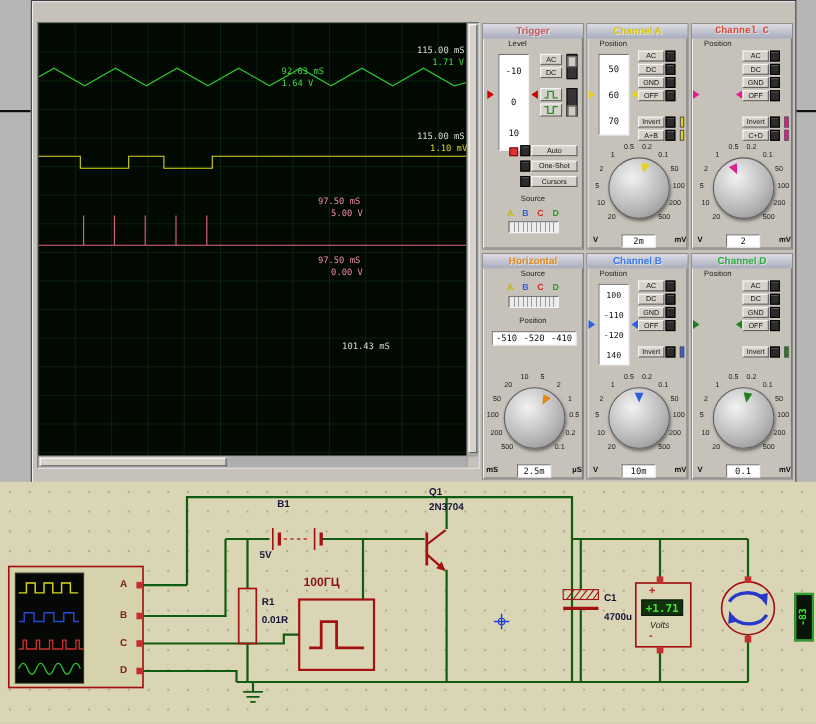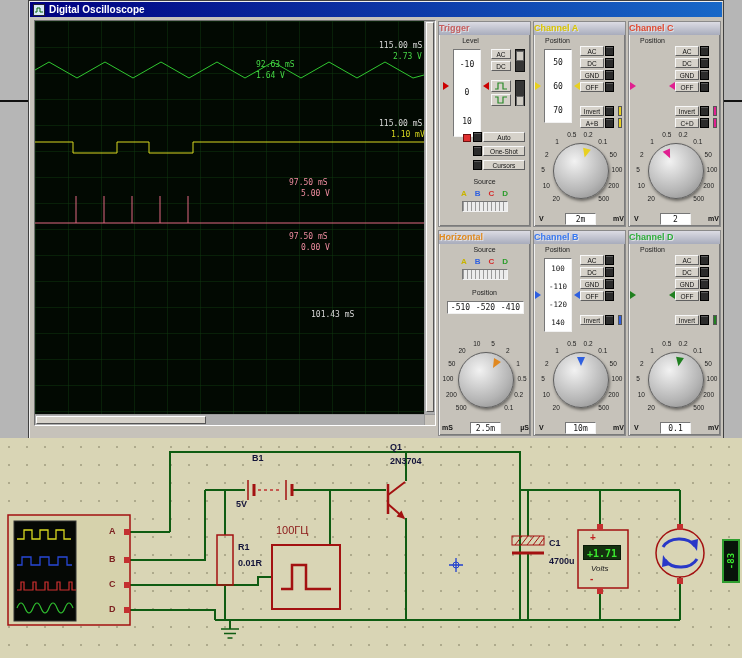--- a/index.html
+++ b/index.html
@@ -22,23 +22,23 @@
   .ann{position:absolute;font:8px "DejaVu Sans Mono",monospace;white-space:nowrap;}
   .a-white{color:#d8d8d8;} .a-green{color:#46d846;} .a-yellow{color:#d8d820;} .a-pink{color:#ef8ca0;}
   .vsb{position:absolute;right:0;top:0;width:10px;height:393px;background:#aeaeae;}
   .vsb .thumb{position:absolute;left:1px;top:1px;width:8px;height:390px;background:#d6d2ca;border:1px solid;border-color:#fff #555 #555 #fff;box-sizing:border-box;}
   .hsb{position:absolute;left:0;bottom:0;width:389px;height:10px;background:#aeaeae;}
   .hsb .thumb{position:absolute;left:1px;top:1px;width:170px;height:8px;background:#d6d2ca;border:1px solid;border-color:#fff #555 #555 #fff;box-sizing:border-box;}
   .sbcorner{position:absolute;right:0;bottom:0;width:10px;height:10px;background:#c6c2ba;}
   
   .panel{position:absolute;width:93px;height:206px;background:#c6c2ba;border:1px solid #8a8a8a;
       box-shadow:inset 1px 1px 0 #efefef, inset -1px -1px 0 #7a7a7a;box-sizing:border-box;}
-  .phead{height:13px;font-size:9px;font-weight:bold;text-align:left;line-height:13px;
+  .phead{height:13px;font-size:9px;font-weight:bold;text-align:center;line-height:13px;
       background:linear-gradient(180deg,#dcdce4,#a8acbc);text-shadow:1px 1px 0 rgba(255,255,255,.55);}
-  .t-trig{color:#c65e5e;} .t-a{color:#d8c400;} .t-b{color:#3878f0;} .t-c{color:#e04a32;} .t-d{color:#2fae3c;} .t-h{color:#e08a20;}
+  .t-trig{color:#c65e5e;} .t-a{color:#d8c400;} .t-b{color:#3878f0;} .t-c{color:#e04a32;font-family:Liberation Mono, monospace;} .t-d{color:#2fae3c;} .t-h{color:#e08a20;}
   .plabel{position:absolute;width:100%;text-align:center;font-size:7px;color:#1d1d1d;}
   .posbox{position:absolute;width:28px;background:#fff;border:1px solid;border-color:#777 #f2f2f2 #f2f2f2 #777;
       display:flex;flex-direction:column;justify-content:space-around;align-items:center;
       font:8px "DejaVu Sans Mono",monospace;color:#111;box-sizing:border-box;}
   .arr{position:absolute;width:0;height:0;border-top:4px solid transparent;border-bottom:4px solid transparent;}
   .ar-r{border-left:6px solid #c00;} .ar-l{border-right:6px solid #c00;}
   .brow{position:absolute;display:flex;gap:1px;align-items:center;}
   .sbtn{height:10px;min-width:24px;background:#d6d2ca;border:1px solid;border-color:#f7f7f7 #5f5f5f #5f5f5f #f7f7f7;
       font-size:6.5px;line-height:9px;text-align:center;padding:0 2px;color:#111;box-sizing:border-box;}
   .tog{width:9px;height:10px;background:#2b2b2b;border:1px solid #000;box-shadow:inset 0 1px 0 #5a5a5a;box-sizing:border-box;}
@@ -66,64 +66,56 @@
   .slab{position:absolute;transform:translate(-50%,-50%);font-size:6.5px;color:#1c1c1c;}
   .kval{position:absolute;left:31px;top:85px;width:31px;height:12px;background:#fff;border:1px solid;
       border-color:#777 #f2f2f2 #f2f2f2 #777;font:8px "DejaVu Sans Mono",monospace;text-align:center;
       line-height:11px;color:#111;box-sizing:border-box;}
   .ku{position:absolute;top:87px;font-size:7px;font-weight:bold;color:#111;}
   
   #circuit{position:absolute;left:0;top:438px;width:742px;height:220px;background-color:#d9d5b5;
       background-image:radial-gradient(#aeaa8c 1px,transparent 1px);background-size:18px 18px;}
   #circuit svg{position:absolute;left:0;top:0;}
   .clabel{position:absolute;font-size:9px;font-weight:bold;color:#14143a;}
-  .gen-label{position:absolute;font-size:11px;font-weight:normal;color:#8a1515;}
+  .gen-label{position:absolute;font-size:11px;font-weight:bold;color:#8a1515;}
   .pinlab{position:absolute;font-size:9px;font-weight:bold;color:#7c2020;}
   .vm-sign{position:absolute;font-size:10px;font-weight:bold;color:#c02020;}
   .vm-lcd{position:absolute;width:38px;height:15px;background:#14310f;color:#3bea2f;
       font:bold 10px "DejaVu Sans Mono",monospace;text-align:center;line-height:15px;border:1px solid #0a1a08;box-sizing:border-box;}
   .vm-unit{position:absolute;font-style:italic;font-size:8px;color:#222;}
   .side-meter{position:absolute;left:722px;top:101px;width:18px;height:44px;background:#08140a;
       border:2px solid #2f9e2f;display:flex;align-items:center;justify-content:center;box-sizing:border-box;}
   .side-meter span{transform:rotate(-90deg);color:#3bea2f;font:bold 9px "DejaVu Sans Mono",monospace;}
 </style>
 </head>
 <body>
 
 <div class="strip" style="left:0;top:0;width:28px;height:438px"></div>
 <div class="strip" style="left:722px;top:0;width:20px;height:438px"></div>
 <div class="blackline" style="left:0;top:100px;width:28px"></div>
 <div class="blackline" style="left:722px;top:100px;width:20px"></div>
 
 <div id="osc-window">
-  <div id="titlebar">
-    <span class="ticon">
-      <svg width="8" height="8">
-          <polyline points="0,6 2,6 2,2 5,2 5,6 8,6" fill="none" stroke="#0a6a0a" stroke-width="1"></polyline>
-        </svg>
-    </span>
-    <span>Digital Oscilloscope</span>
-  </div>
 
   <div id="display">
     <div id="canvas">
       <svg width="389" height="393">
         <defs>
           <pattern id="grid" width="33" height="26" patternUnits="userSpaceOnUse">
             <path d="M33 0 H0 V26" fill="none" stroke="#0d380d" stroke-width="1"></path>
           </pattern>
         </defs>
         <rect x="0" y="0" width="389" height="393" fill="#020902"></rect>
         <rect x="0" y="0" width="389" height="393" fill="url(#grid)"></rect>
         <polyline points="0,49 14,41 42,57 70,41 98,57 126,41 154,57 182,41 210,57 238,41 266,57 294,41 322,57 350,41 378,57 389,54" fill="none" stroke="#30c830" stroke-width="1"></polyline>
         <path d="M0,121 H38 V132 H82 V121 H114 V132 H158 V121 H389" fill="none" stroke="#d8d820" stroke-width="1"></path>
         <path d="M0,202 H389 M41,202 V175 M69,202 V175 M97,202 V175 M125,202 V175 M153,202 V175" fill="none" stroke="#e06880" stroke-width="1"></path>
       </svg>
       <span class="ann a-white" style="left:344px;top:20px">115.00 mS</span>
-      <span class="ann a-green" style="left:358px;top:31px">2.73 V</span>
+      <span class="ann a-green" style="left:358px;top:31px">1.71 V</span>
       <span class="ann a-green" style="left:221px;top:39px">92.63 mS</span>
       <span class="ann a-green" style="left:221px;top:50px">1.64 V</span>
       <span class="ann a-white" style="left:344px;top:98px">115.00 mS</span>
       <span class="ann a-yellow" style="left:356px;top:109px">1.10 mV</span>
       <span class="ann a-pink" style="left:254px;top:157px">97.50 mS</span>
       <span class="ann a-pink" style="left:266px;top:168px">5.00 V</span>
       <span class="ann a-pink" style="left:254px;top:211px">97.50 mS</span>
       <span class="ann a-pink" style="left:266px;top:222px">0.00 V</span>
       <span class="ann a-white" style="left:276px;top:289px">101.43 mS</span>
     </div>

